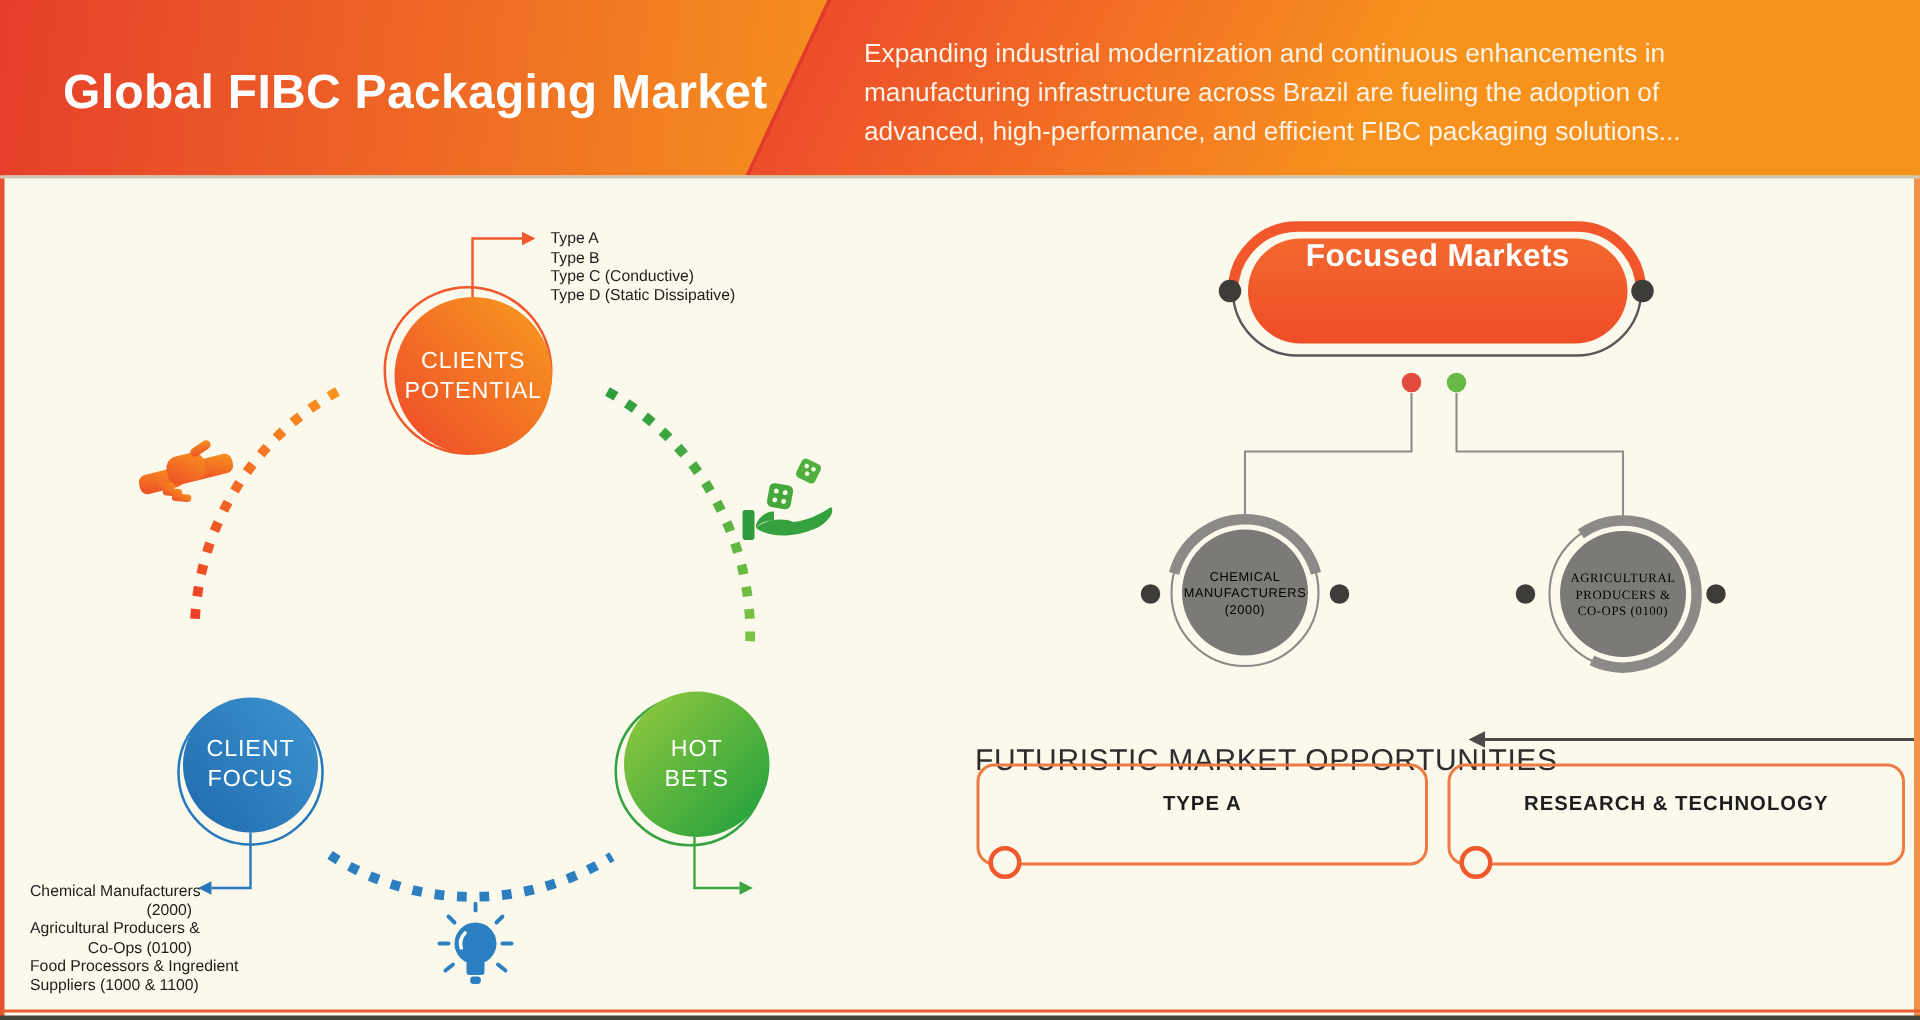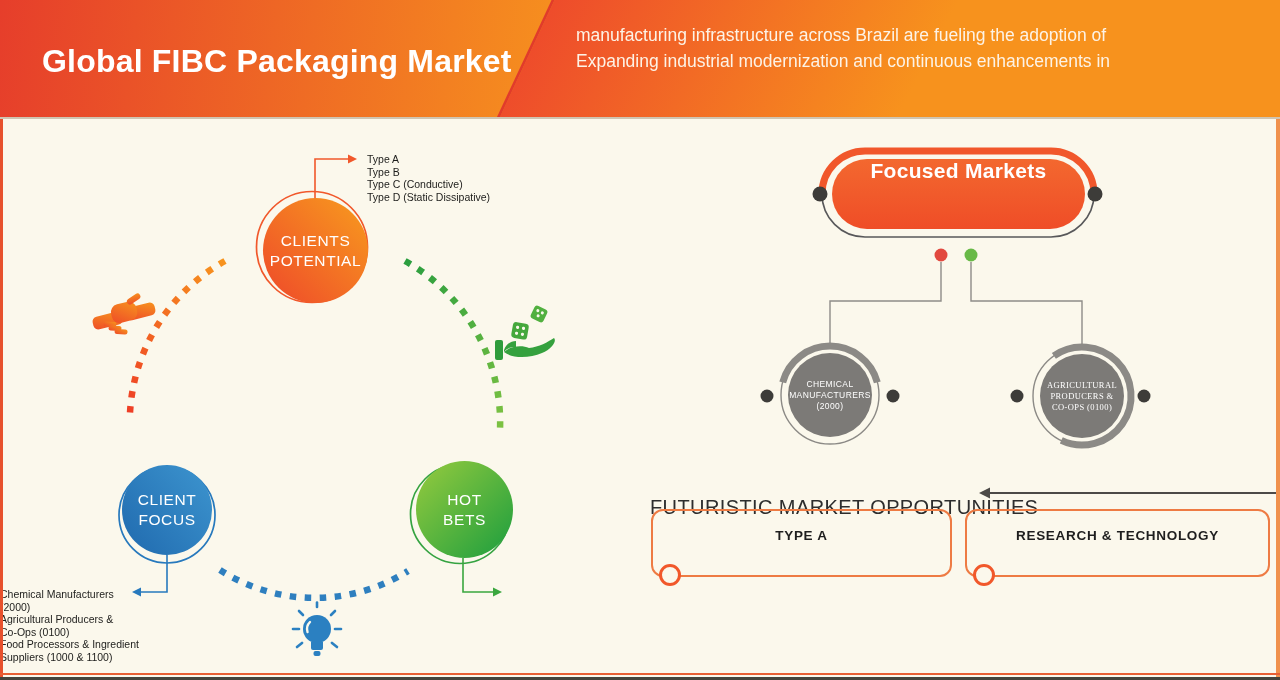--- a/index.html
+++ b/index.html
@@ -38,36 +38,36 @@
             background:linear-gradient(225deg,#f7951f 8%,#ef4f29 92%); }
   .circle-cf { left:122px; top:465px; width:90px; height:90px;
             background:linear-gradient(230deg,#3d95cf 0%,#2470b3 85%); }
   .circle-hb { left:416px; top:461px; width:97px; height:97px;
             background:linear-gradient(135deg,#97cb3e 0%,#2aa33e 88%); }
 
   
   .annot { position:absolute; font-size:10.5px; line-height:12.5px; color:#1d1d1b; z-index:2; }
   .annot div { white-space:nowrap; }
   .annot-cp { left:367px; top:153px; text-align:left; }
-  .annot-cf { left:0px; top:588px; width:128px; text-align:left; }
+  .annot-cf { left:0px; top:588px; width:128px; text-align:right;padding-left:20px; }
   .annot-hb { left:507px; top:584px; width:120px; text-align:left; }
 
   
   .icon { position:absolute; z-index:2; }
   .icon-handshake { left:90px; top:288px; width:68px; height:56px; }
   .icon-dice { left:494px; top:304px; width:70px; height:66px; }
   .icon-bulb { left:289px; top:601px; width:56px; height:70px; }
 
   
   .fm-pill { position:absolute; left:832px; top:159px; width:253px; height:70px; border-radius:35px;
             background:linear-gradient(180deg,#f3682f,#ef4d27); display:flex; align-items:flex-start;
             justify-content:center; color:#fff; font-size:21px; font-weight:bold;
             letter-spacing:0.3px; z-index:2; }
   .gnode { position:absolute; width:84px; height:84px; border-radius:50%; background:#7c7a77;
-            color:#ffffff; display:flex; flex-direction:column; align-items:center; justify-content:center;
+            color:#000000; display:flex; flex-direction:column; align-items:center; justify-content:center;
             text-align:center; z-index:2; }
   .gnode-1 { left:788px; top:353px; }
   .gnode-2 { left:1040px; top:354px;font-family:Liberation Serif, serif; }
   .gl { font-size:8.5px; line-height:11px; letter-spacing:0.4px; }
 
   
   .opp-heading { position:absolute; left:650px; top:482px; font-size:20px; color:#2d2d2d;
             letter-spacing:0.4px; z-index:2; white-space:nowrap;margin-top:14px; }
   .opp-box { position:absolute; top:509px; height:68px; border:2px solid #ee7b43;
             border-radius:12px; z-index:2; }
@@ -146,22 +146,23 @@
     <g>
       <line x1="1280" y1="493" x2="989" y2="493" stroke="#4c4a47" stroke-width="2"></line>
       <polygon points="979,493 990,487.5 990,498.5" fill="#4c4a47"></polygon>
     </g>
   </svg>
 
   <div class="header">
     <div class="hdr-stripe"></div>
     <div class="hdr-title">Global FIBC Packaging Market</div>
     <div class="hdr-desc">
+      <div>Expanding industrial modernization and continuous enhancements in</div>
       <div>manufacturing infrastructure across Brazil are fueling the adoption of</div>
-      <div>Expanding industrial modernization and continuous enhancements in</div>
+      <div>advanced, high-performance, and efficient FIBC packaging solutions...</div>
     </div>
   </div>
 
   <div class="circle circle-cf">
     <div class="c-line">CLIENT</div>
     <div class="c-line">FOCUS</div>
   </div>
   <div class="circle circle-cp">
     <div class="c-line">CLIENTS</div>
     <div class="c-line">POTENTIAL</div>

